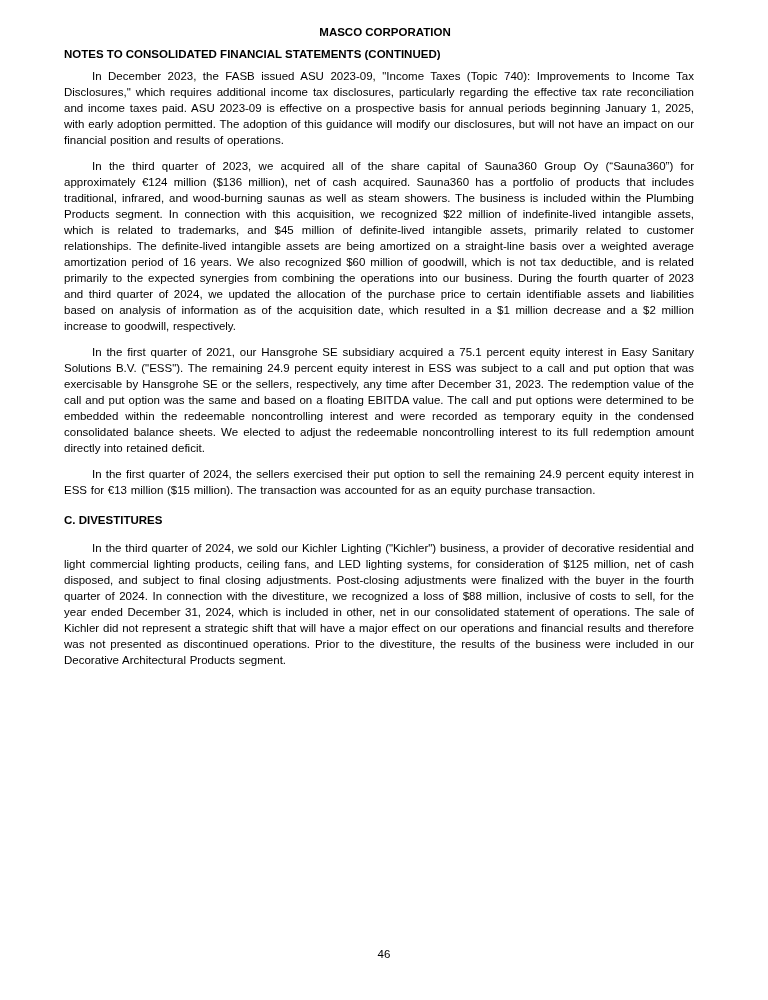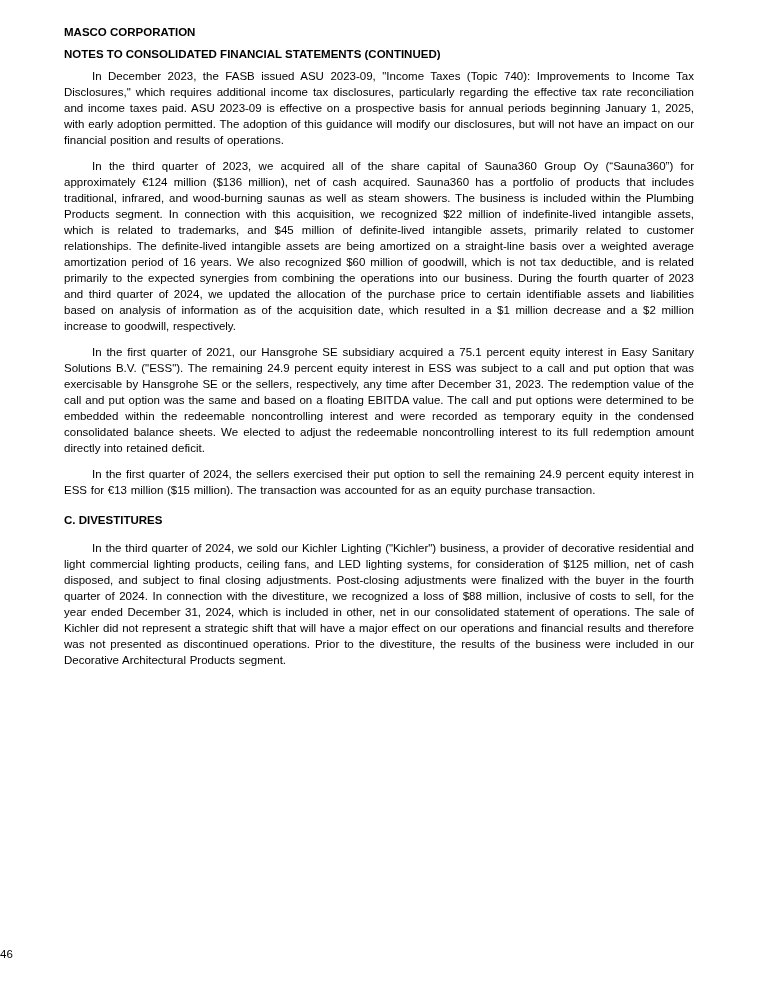--- a/index.html
+++ b/index.html
@@ -17,20 +17,21 @@
     font-family: "Liberation Sans", "DejaVu Sans", sans-serif;
     font-size: 11.5px;
     line-height: 16px;
     box-sizing: border-box;
     padding: 24px 62px 0 64px;
     overflow: hidden;
   }
   .doc-title {
     font-size: 11.5px;
     font-weight: bold;
+    text-align: center;
     margin: 0 0 6px 0;
   }
   .doc-subtitle {
     font-size: 11.5px;
     font-weight: bold;
     text-align: left;
     margin: 0 0 6px 0;
   }
   .section-heading {
     font-size: 11.5px;
@@ -45,20 +46,21 @@
     margin: 0 12px 10px 0;
     text-align: justify;
     text-indent: 28px;
     word-spacing: 0.5px;
   }
   .page-footer {
     position: absolute;
     left: 0;
     right: 0;
     bottom: 38px;
+    text-align: center;
     font-size: 11.5px;
   }
 </style>
 </head>
 <body>
 
 <div class="page">
 
   <div class="doc-title">MASCO CORPORATION</div>
 

